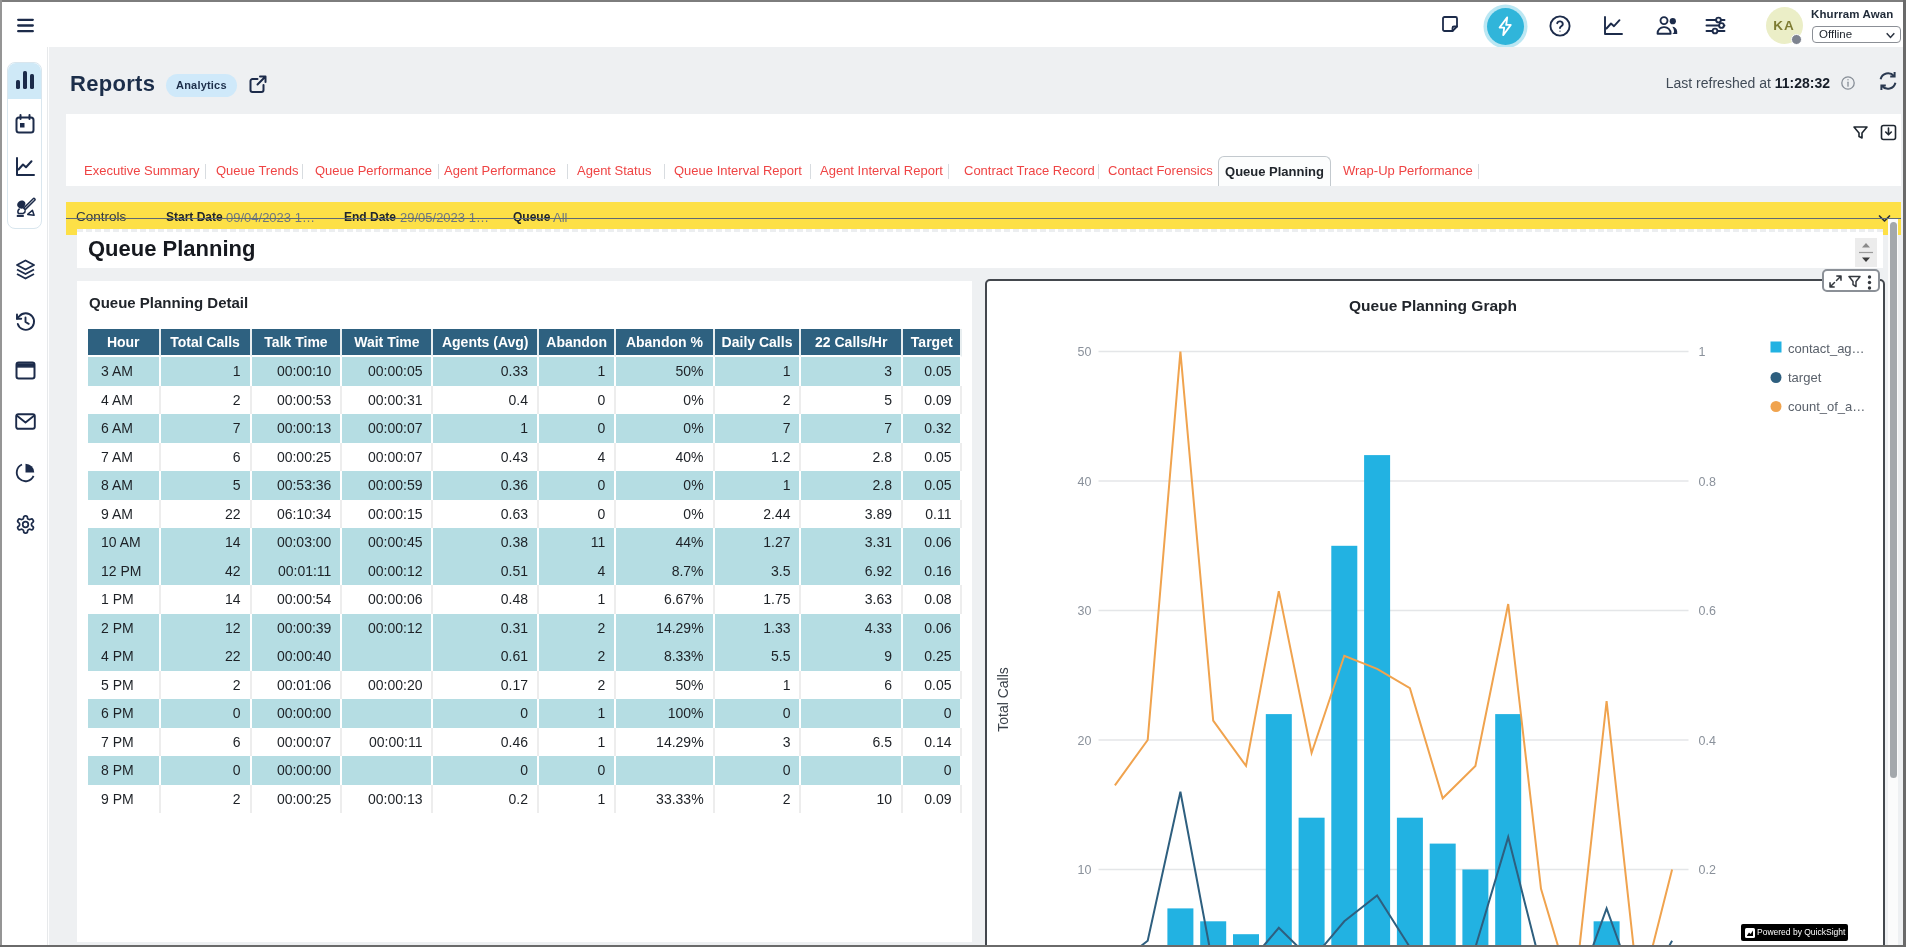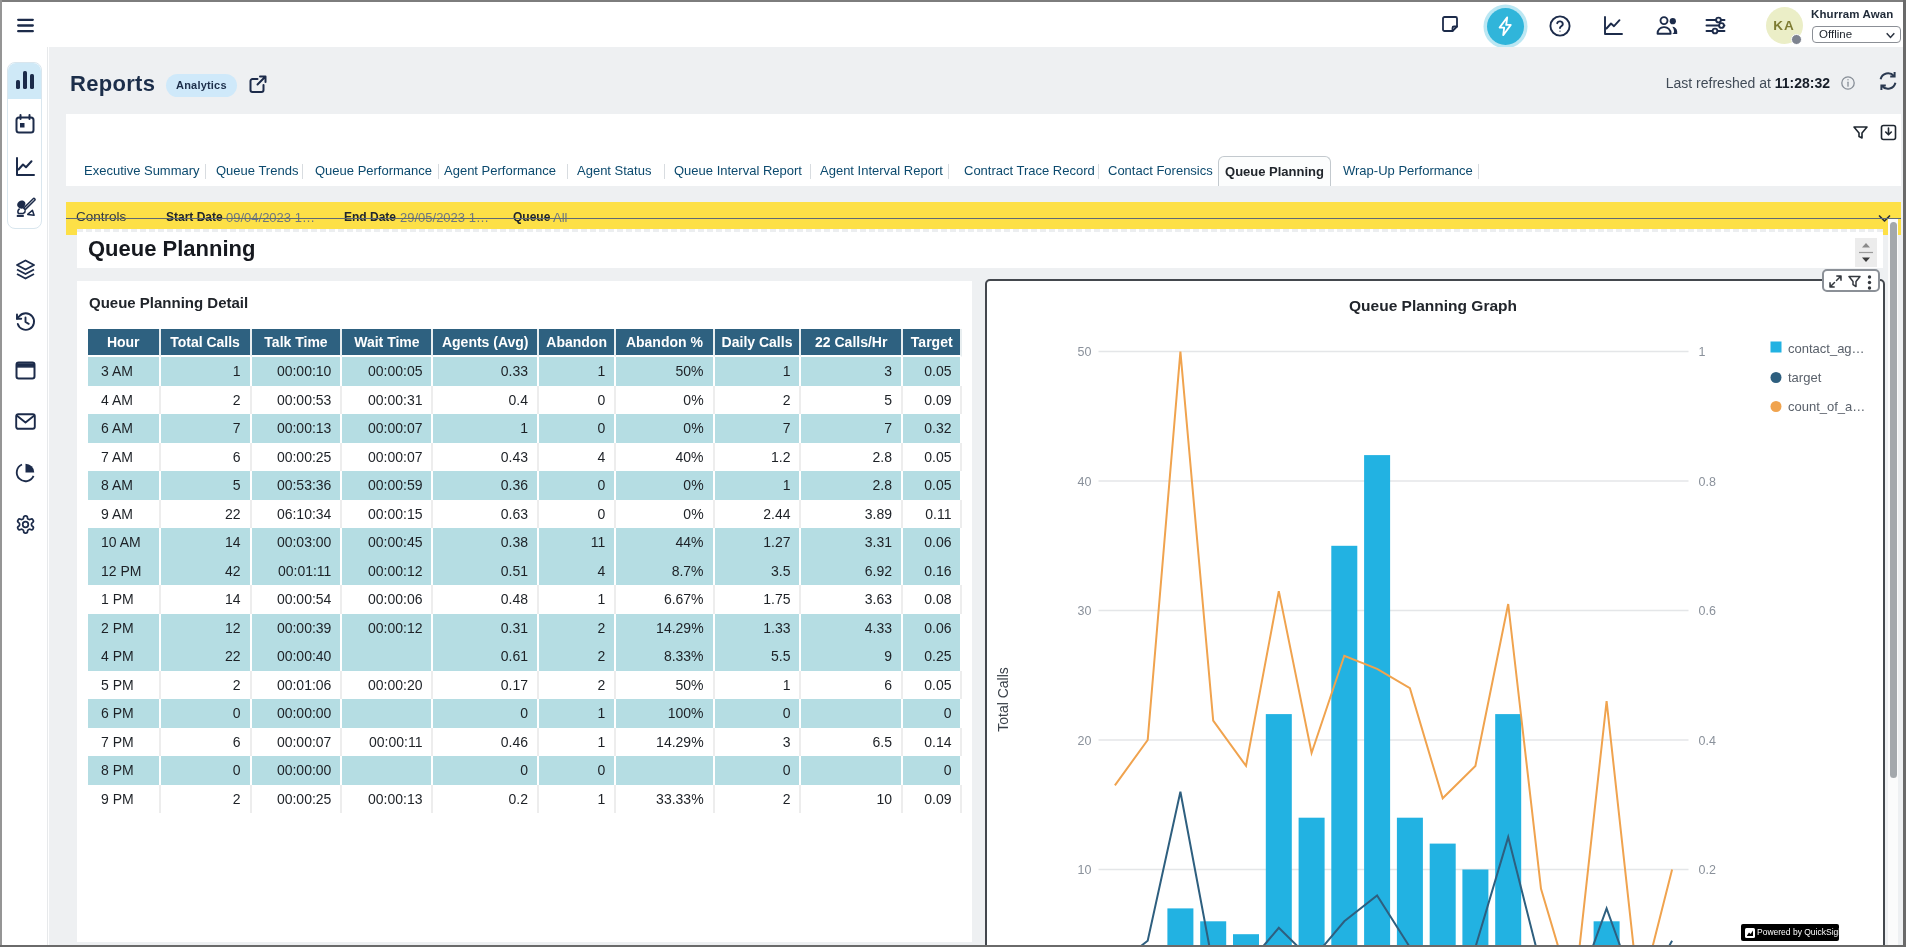--- a/index.html
+++ b/index.html
@@ -19,21 +19,21 @@
 #navgroup { left:5px; top:15px; width:35px; height:167px; border:1px solid #d9e6ee; border-radius:8px; background:#fff; }
 #navactive { left:0px; top:0px; width:33px; height:36px; background:#cfe9f7; border-radius:8px 8px 0 0; }
 
 #main { left:49px; top:47px; width:1854px; height:898px; background:#eef0f2; }
 #reports-h { left:21px; top:24px; font-size:22px; font-weight:bold; color:#1c2e4a; letter-spacing:0.3px;}
 #badge { left:117px; top:26.5px; height:23px; padding:0 10px; line-height:23px; background:#cfe9fa; border-radius:11.5px; font-size:11px; font-weight:bold; color:#1c2e4a; letter-spacing:0.2px; }
 #lastref { right:73px; top:28px; font-size:14px; color:#414b57; }
 #lastref b { color:#161d28; }
 
 #strip { left:17px; top:67px; width:1835px; height:72px; background:#fff; }
-.tab { position:absolute; top:49px; font-size:13px; color:#0c4a6e; white-space:nowrap; }
+.tab { position:absolute; top:49px; font-size:13px; color:#ef4444; white-space:nowrap; }
 .tsep { position:absolute; top:50px; width:1px; height:15px; background:#d8dce0; }
 #activetab { position:absolute; left:1152px; top:41.5px; width:113px; height:30.5px; background:#fcfdfd; border:1px solid #c3c9ce; border-bottom:none; border-radius:6px 6px 0 0; font-size:13px; font-weight:bold; color:#21262c; text-align:center; line-height:29px; }
 
 #controls { left:17px; top:155px; width:1835px; height:32.5px; background:#fde047; font-size:13px; color:#333a42; }
 #controls .lbl { font-weight:bold; color:#21262c; }
 #controls .val { color:#6e7780; }
 #ctl-hr { left:17px; top:171px; width:1835px; height:1px; background:#5f6a76; }
 
 #titlebar { left:28px; top:182px; width:1806px; height:39px; background:#fff; border-top:3px dashed #eceef0; }
 #titlebar h2 { position:absolute; left:11px; top:4px; font-size:22px; font-weight:bold; color:#16191f; }
@@ -44,21 +44,21 @@
 
 #qtable { position:absolute; left:11px; top:48px; border-collapse:separate; border-spacing:0; table-layout:fixed; font-size:14px; }
 #qtable th { background:#2e6180; color:#fff; font-weight:bold; font-size:14px; height:28px; text-align:center; border-right:2px solid #e8eef0; border-bottom:2px solid #fff; }
 #qtable td { height:28.5px; padding:0 9px 0 0; text-align:right; color:#1d2126; }
 #qtable td.h { text-align:left; padding:0 0 0 13px; }
 #qtable tr.t td { background:#b5dde3; border-right:2px solid #fff; }
 #qtable tr.w td { background:#fff; border-right:2px solid #ededed; }
 
 #rpanel { left:935.5px; top:231.5px; width:900px; height:728px; background:#fff; border:2px solid #43474d; border-radius:5px; }
 #rtools { left:1773px; top:222px; width:58px; height:23px; background:#fff; border:2px solid #8b9097; border-radius:5px; }
-#powered { left:1692px; top:877px; width:98px; height:17px; background:#000; border-radius:2px; color:#fff; font-size:9px; line-height:17px; white-space:nowrap; z-index:5; }
+#powered { left:1692px; top:877px; width:107px; height:17px; background:#000; border-radius:2px; color:#fff; font-size:9px; line-height:17px; white-space:nowrap; z-index:5; }
 
 #sbar { left:1839px; top:172px; width:10px; height:773px; background:#fbfbfb; }
 #sthumb { position:absolute; left:1.5px; top:3px; width:7px; height:556px; background:#a4a8ac; border-radius:3.5px; }
 svg { display:block; }
 .ic { position:absolute; }
 </style>
 </head>
 <body>
 <div id="page">
   <div class="abs" id="topbar">

